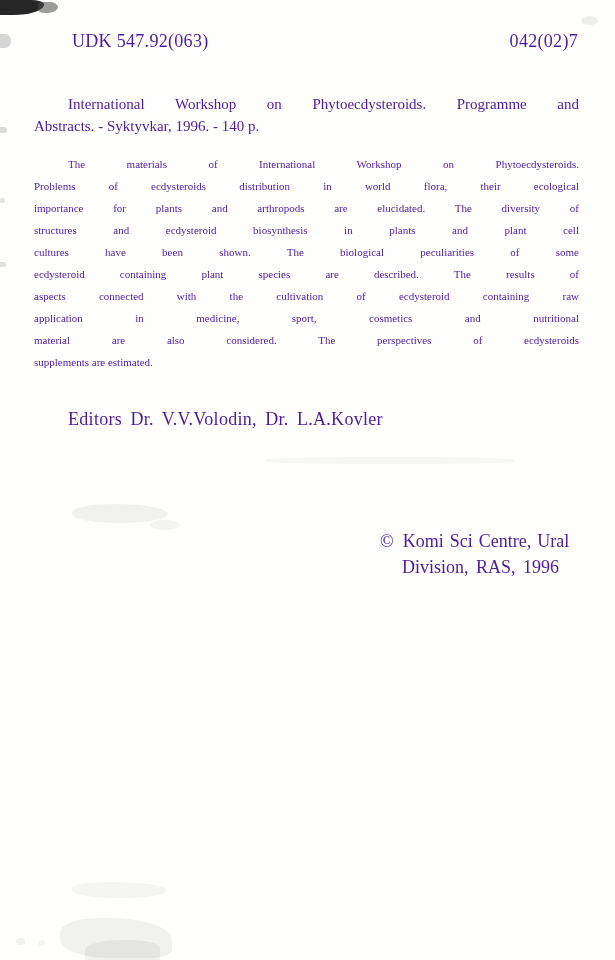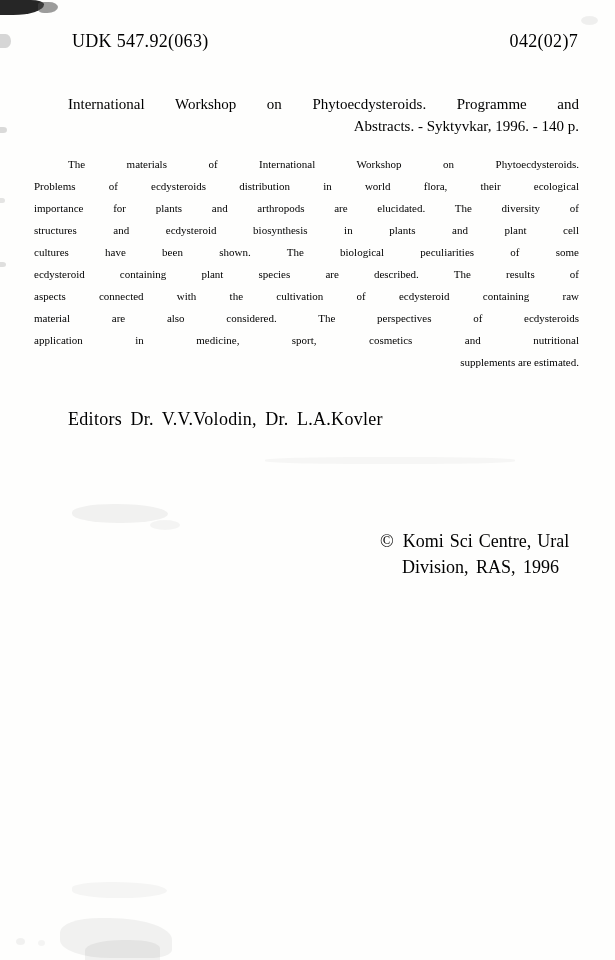--- a/index.html
+++ b/index.html
@@ -1,38 +1,38 @@
 <!DOCTYPE html>
 <html><head>
 <meta charset="utf-8">
 <style>
   html,body { margin:0; padding:0; background:#ffffff; }
   .page {
     position:relative; width:615px; height:960px;
     background:#fefefdf; background:#fefefd;
     font-family:"Liberation Serif", serif;
-    color:#000000; overflow:hidden;
+    color:#4c1d95; overflow:hidden;
   }
   
   .udk-row {
     position:absolute; top:30px; left:72px; right:37px;
     display:flex; justify-content:space-between;
     font-size:18px; line-height:22px; letter-spacing:0.3px;
   }
   
   .citation {
     position:absolute; top:93px; left:34px; width:545px;
     font-size:15px; line-height:22px;
   }
   .abstract {
     position:absolute; top:153px; left:34px; width:545px;
     font-size:11px; line-height:22px;
   }
   .jline { text-align:justify; text-align-last:justify; }
-  .lline { text-align:right; }
+  .lline { text-align:left; }
   .indent { padding-left:34px; }
   .editors {
     position:absolute; top:408px; left:68px;
     font-size:18px; line-height:22px; word-spacing:3.5px; letter-spacing:0.3px;
   }
   .copyright {
     position:absolute; top:528px; left:380px; width:205px;
     font-size:18px; line-height:26px;
   }
   .cr1 { display:flex; gap:9px; word-spacing:1.5px; }
@@ -71,22 +71,22 @@
   </div>
 
   <div class="abstract">
     <div class="jline indent">The materials of International Workshop on Phytoecdysteroids.</div>
     <div class="jline">Problems of ecdysteroids distribution in world flora, their ecological</div>
     <div class="jline">importance for plants and arthropods are elucidated. The diversity of</div>
     <div class="jline">structures and ecdysteroid biosynthesis in plants and plant cell</div>
     <div class="jline">cultures have been shown. The biological peculiarities of some</div>
     <div class="jline">ecdysteroid containing plant species are described. The results of</div>
     <div class="jline">aspects connected with the cultivation of ecdysteroid containing raw</div>
+    <div class="jline">application in medicine, sport, cosmetics and nutritional</div>
     <div class="jline">material are also considered. The perspectives of ecdysteroids</div>
-    <div class="jline">application in medicine, sport, cosmetics and nutritional</div>
     <div class="lline">supplements are estimated.</div>
   </div>
 
   <div class="editors">Editors Dr. V.V.Volodin, Dr. L.A.Kovler</div>
 
   <div class="copyright">
     <div class="cr1">
       <span>©</span>
       <span>Komi Sci Centre, Ural</span>
     </div>

